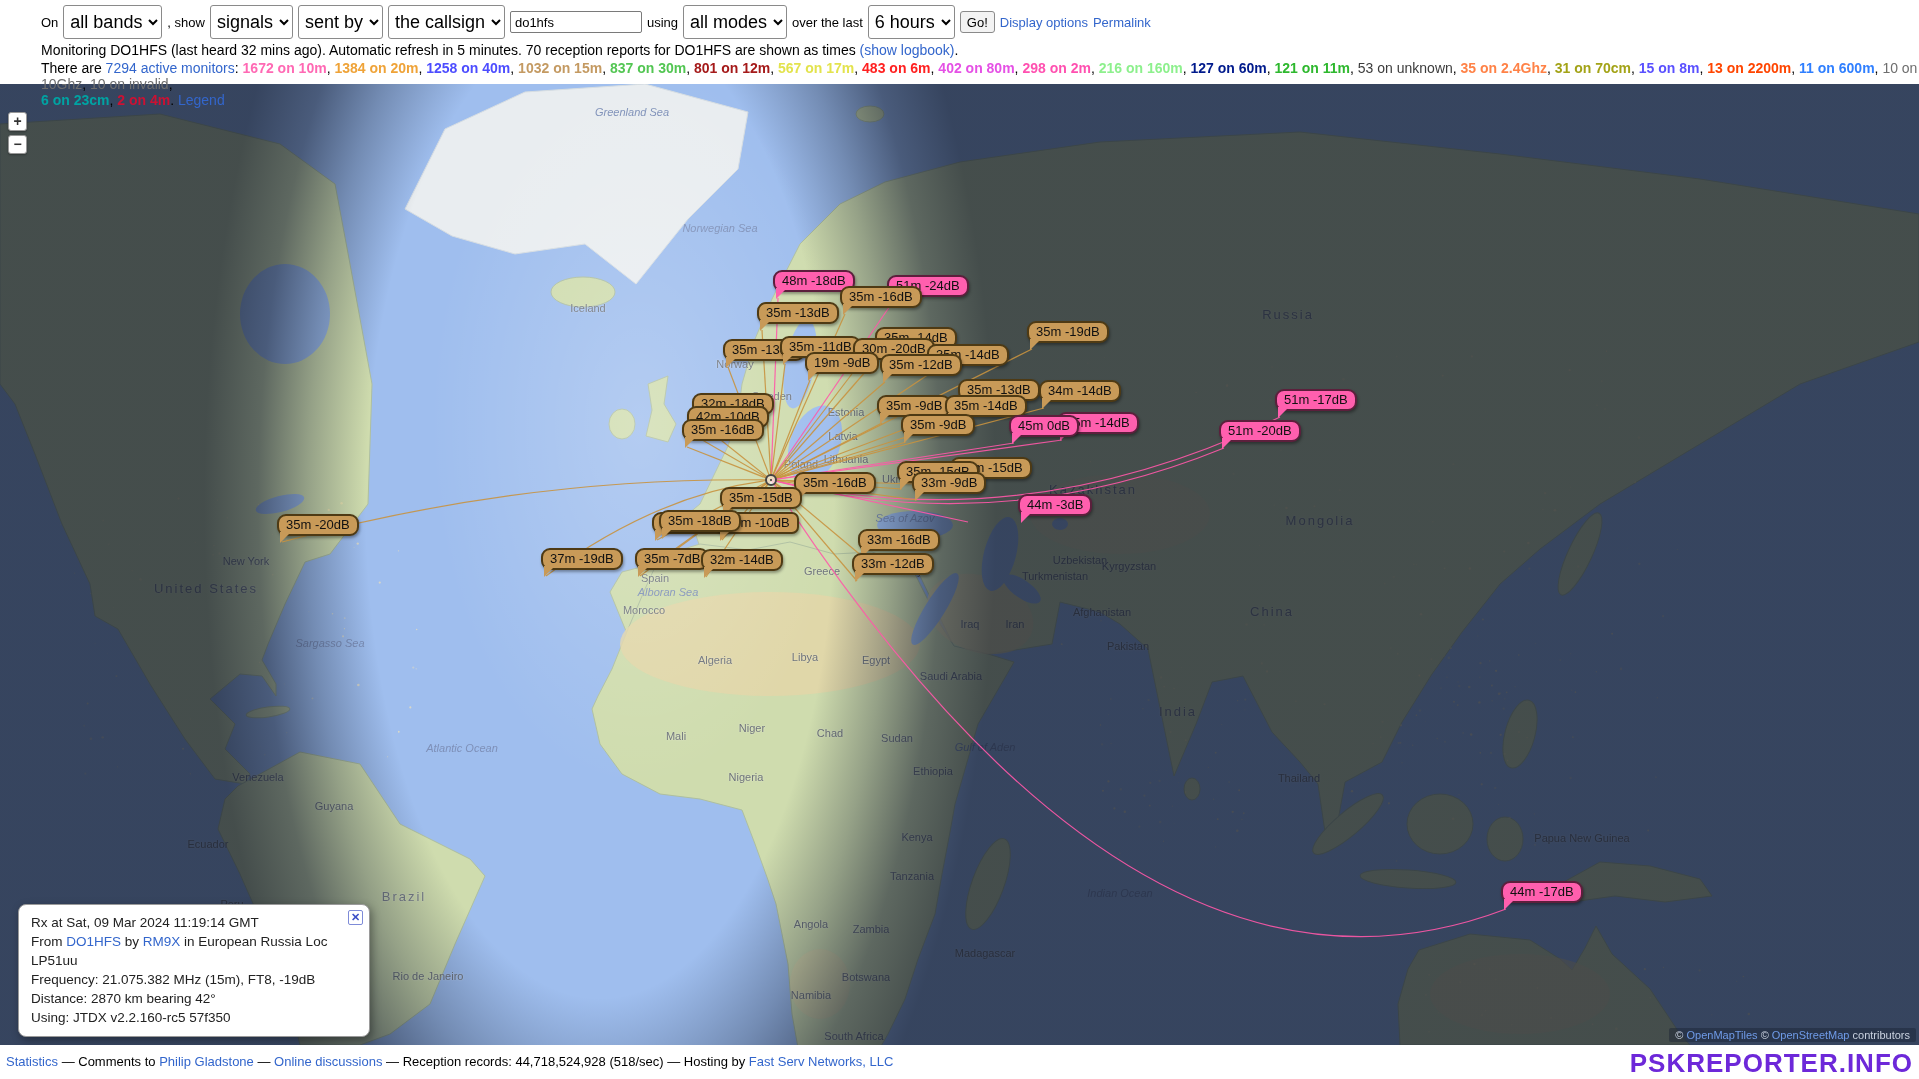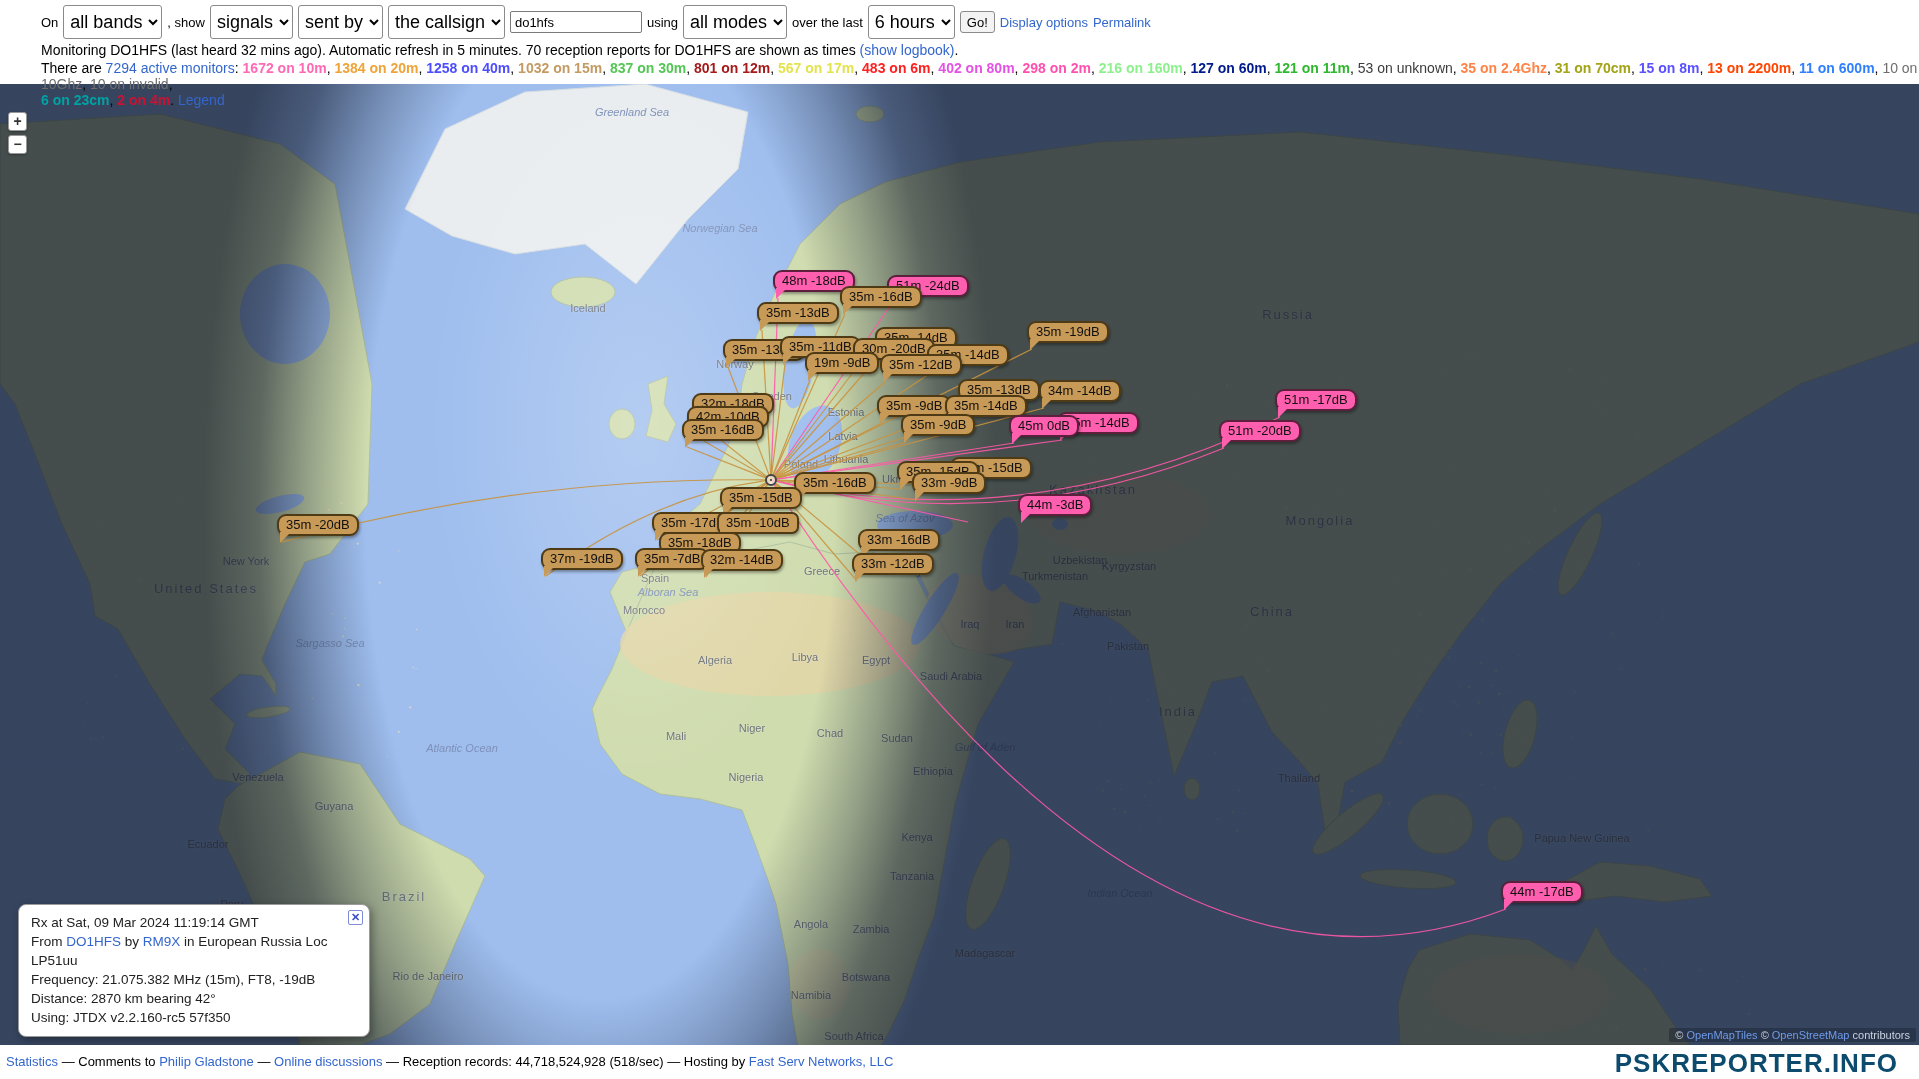--- a/index.html
+++ b/index.html
@@ -70,22 +70,22 @@
   
   #attrib { position:absolute; right:3px; bottom:3px; z-index:8; font-size:11px; color:#c9d1df;
             background:rgba(25,34,52,.45); padding:1px 6px; border-radius:2px; }
   #attrib a { color:#6f9bе8; }
   #attrib a { color:#6f9be8; }
 
   
   #footer { position:absolute; left:0; top:1045px; width:1919px; height:34px; background:#fff; z-index:30;
             font-size:13px; color:#000; }
   #footer-text { position:absolute; left:6px; top:9px; }
-  #watermark { position:absolute; right:21px; top:3px; font-size:26px; font-weight:bold;
-               color:#0c4a6e; letter-spacing:1px; }
+  #watermark { position:absolute; right:6px; top:3px; font-size:26px; font-weight:bold;
+               color:#6d28d9; letter-spacing:1px; }
 </style>
 </head>
 <body>
 
 <div id="header">
   <div id="toolbar">
     <span>On</span>
     <select><option>all bands</option></select>
     <span>, show</span>
     <select><option>signals</option></select>
@@ -605,21 +605,21 @@
       <div class="balloon pink" style="left: 1275px; top: 305px;">51m -17dB</div>
       <div class="balloon pink" style="left: 1219px; top: 336px;">51m -20dB</div>
       <div class="balloon" style="left: 950px; top: 373px;">33m -15dB</div>
       <div class="balloon" style="left: 897px; top: 377px;">35m -15dB</div>
       <div class="balloon" style="left: 912px; top: 388px;">33m -9dB</div>
       <div class="balloon" style="left: 794px; top: 388px;">35m -16dB</div>
       <div class="balloon pink" style="left: 1018px; top: 410px;">44m -3dB</div>
       <div class="balloon" style="left: 720px; top: 403px;">35m -15dB</div>
       <div class="balloon" style="left: 652px; top: 428px;">35m -17dB</div>
       <div class="balloon" style="left: 717px; top: 428px; border-radius: 7px;">35m -10dB</div>
-      <div class="balloon" style="left: 659px; top: 448px;">35m -18dB</div>
+      <div class="balloon" style="left: 659px; top: 426px;">35m -18dB</div>
       <div class="balloon" style="left: 541px; top: 464px;">37m -19dB</div>
       <div class="balloon" style="left: 635px; top: 464px;">35m -7dB</div>
       <div class="balloon" style="left: 701px; top: 465px;">32m -14dB</div>
       <div class="balloon" style="left: 277px; top: 430px;">35m -20dB</div>
       <div class="balloon" style="left: 858px; top: 445px;">33m -16dB</div>
       <div class="balloon" style="left: 852px; top: 469px;">33m -12dB</div>
       <div class="balloon pink" style="left: 1501px; top: 797px;">44m -17dB</div>
     </div>
 
   <div id="zoomctl">

